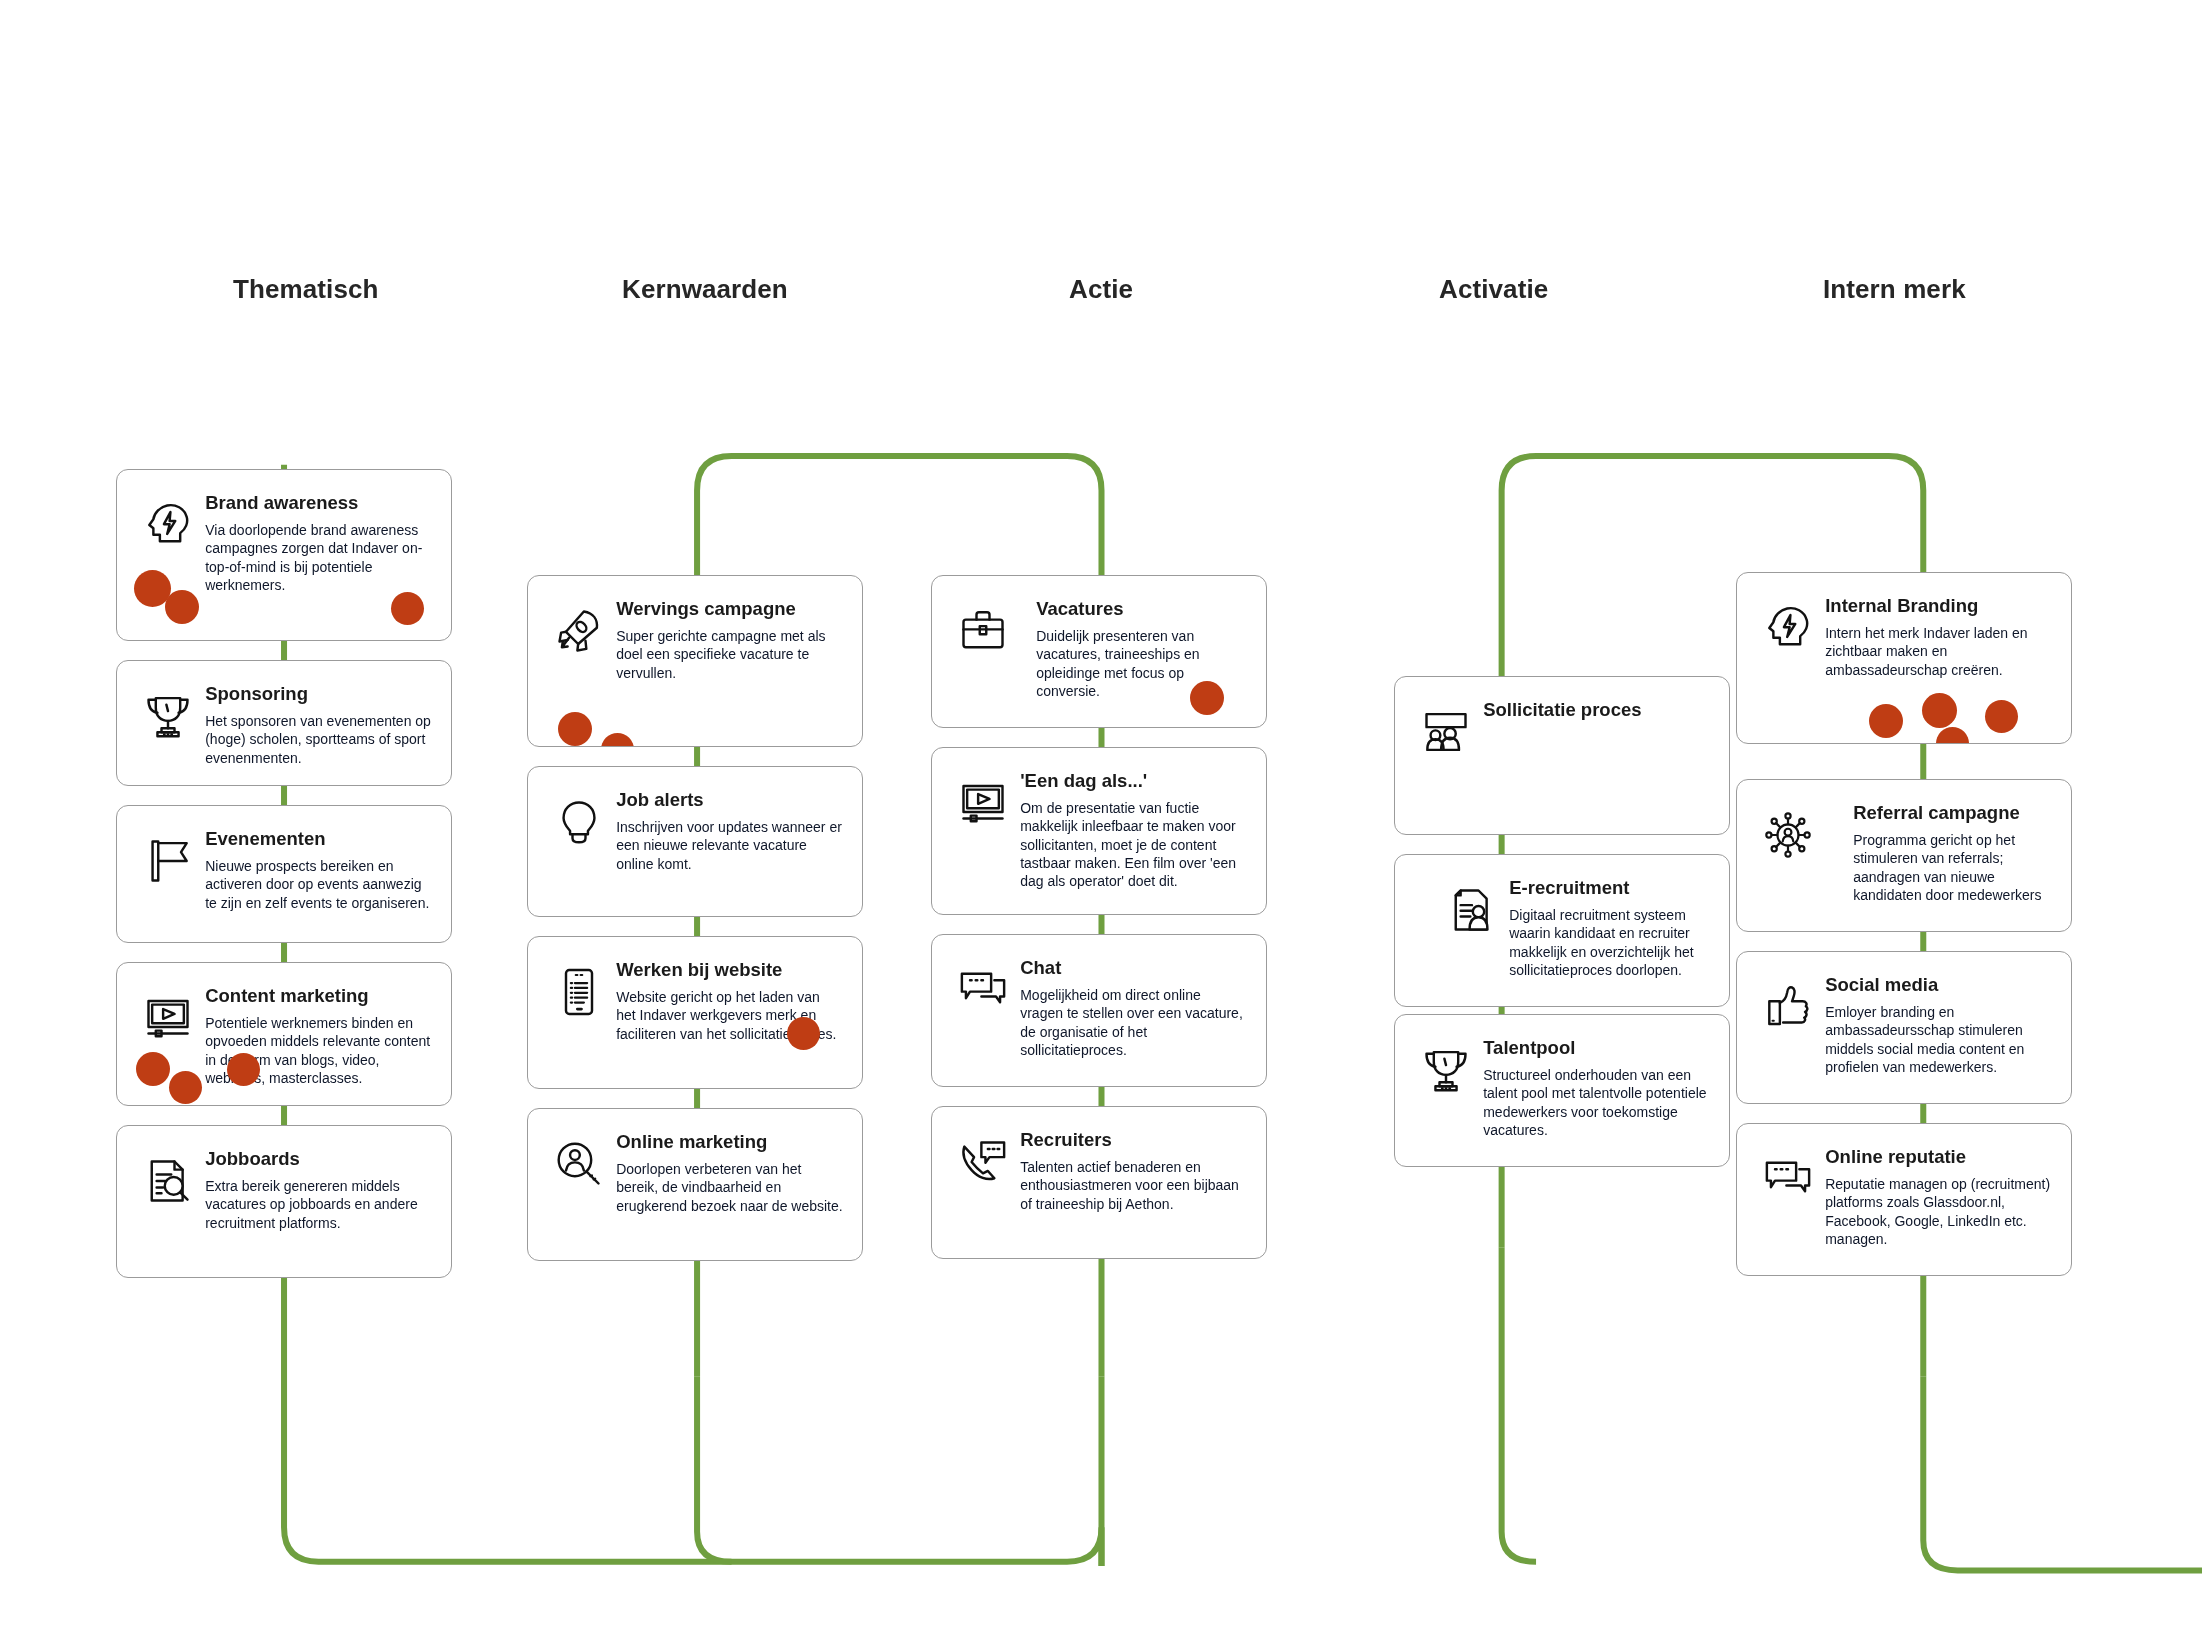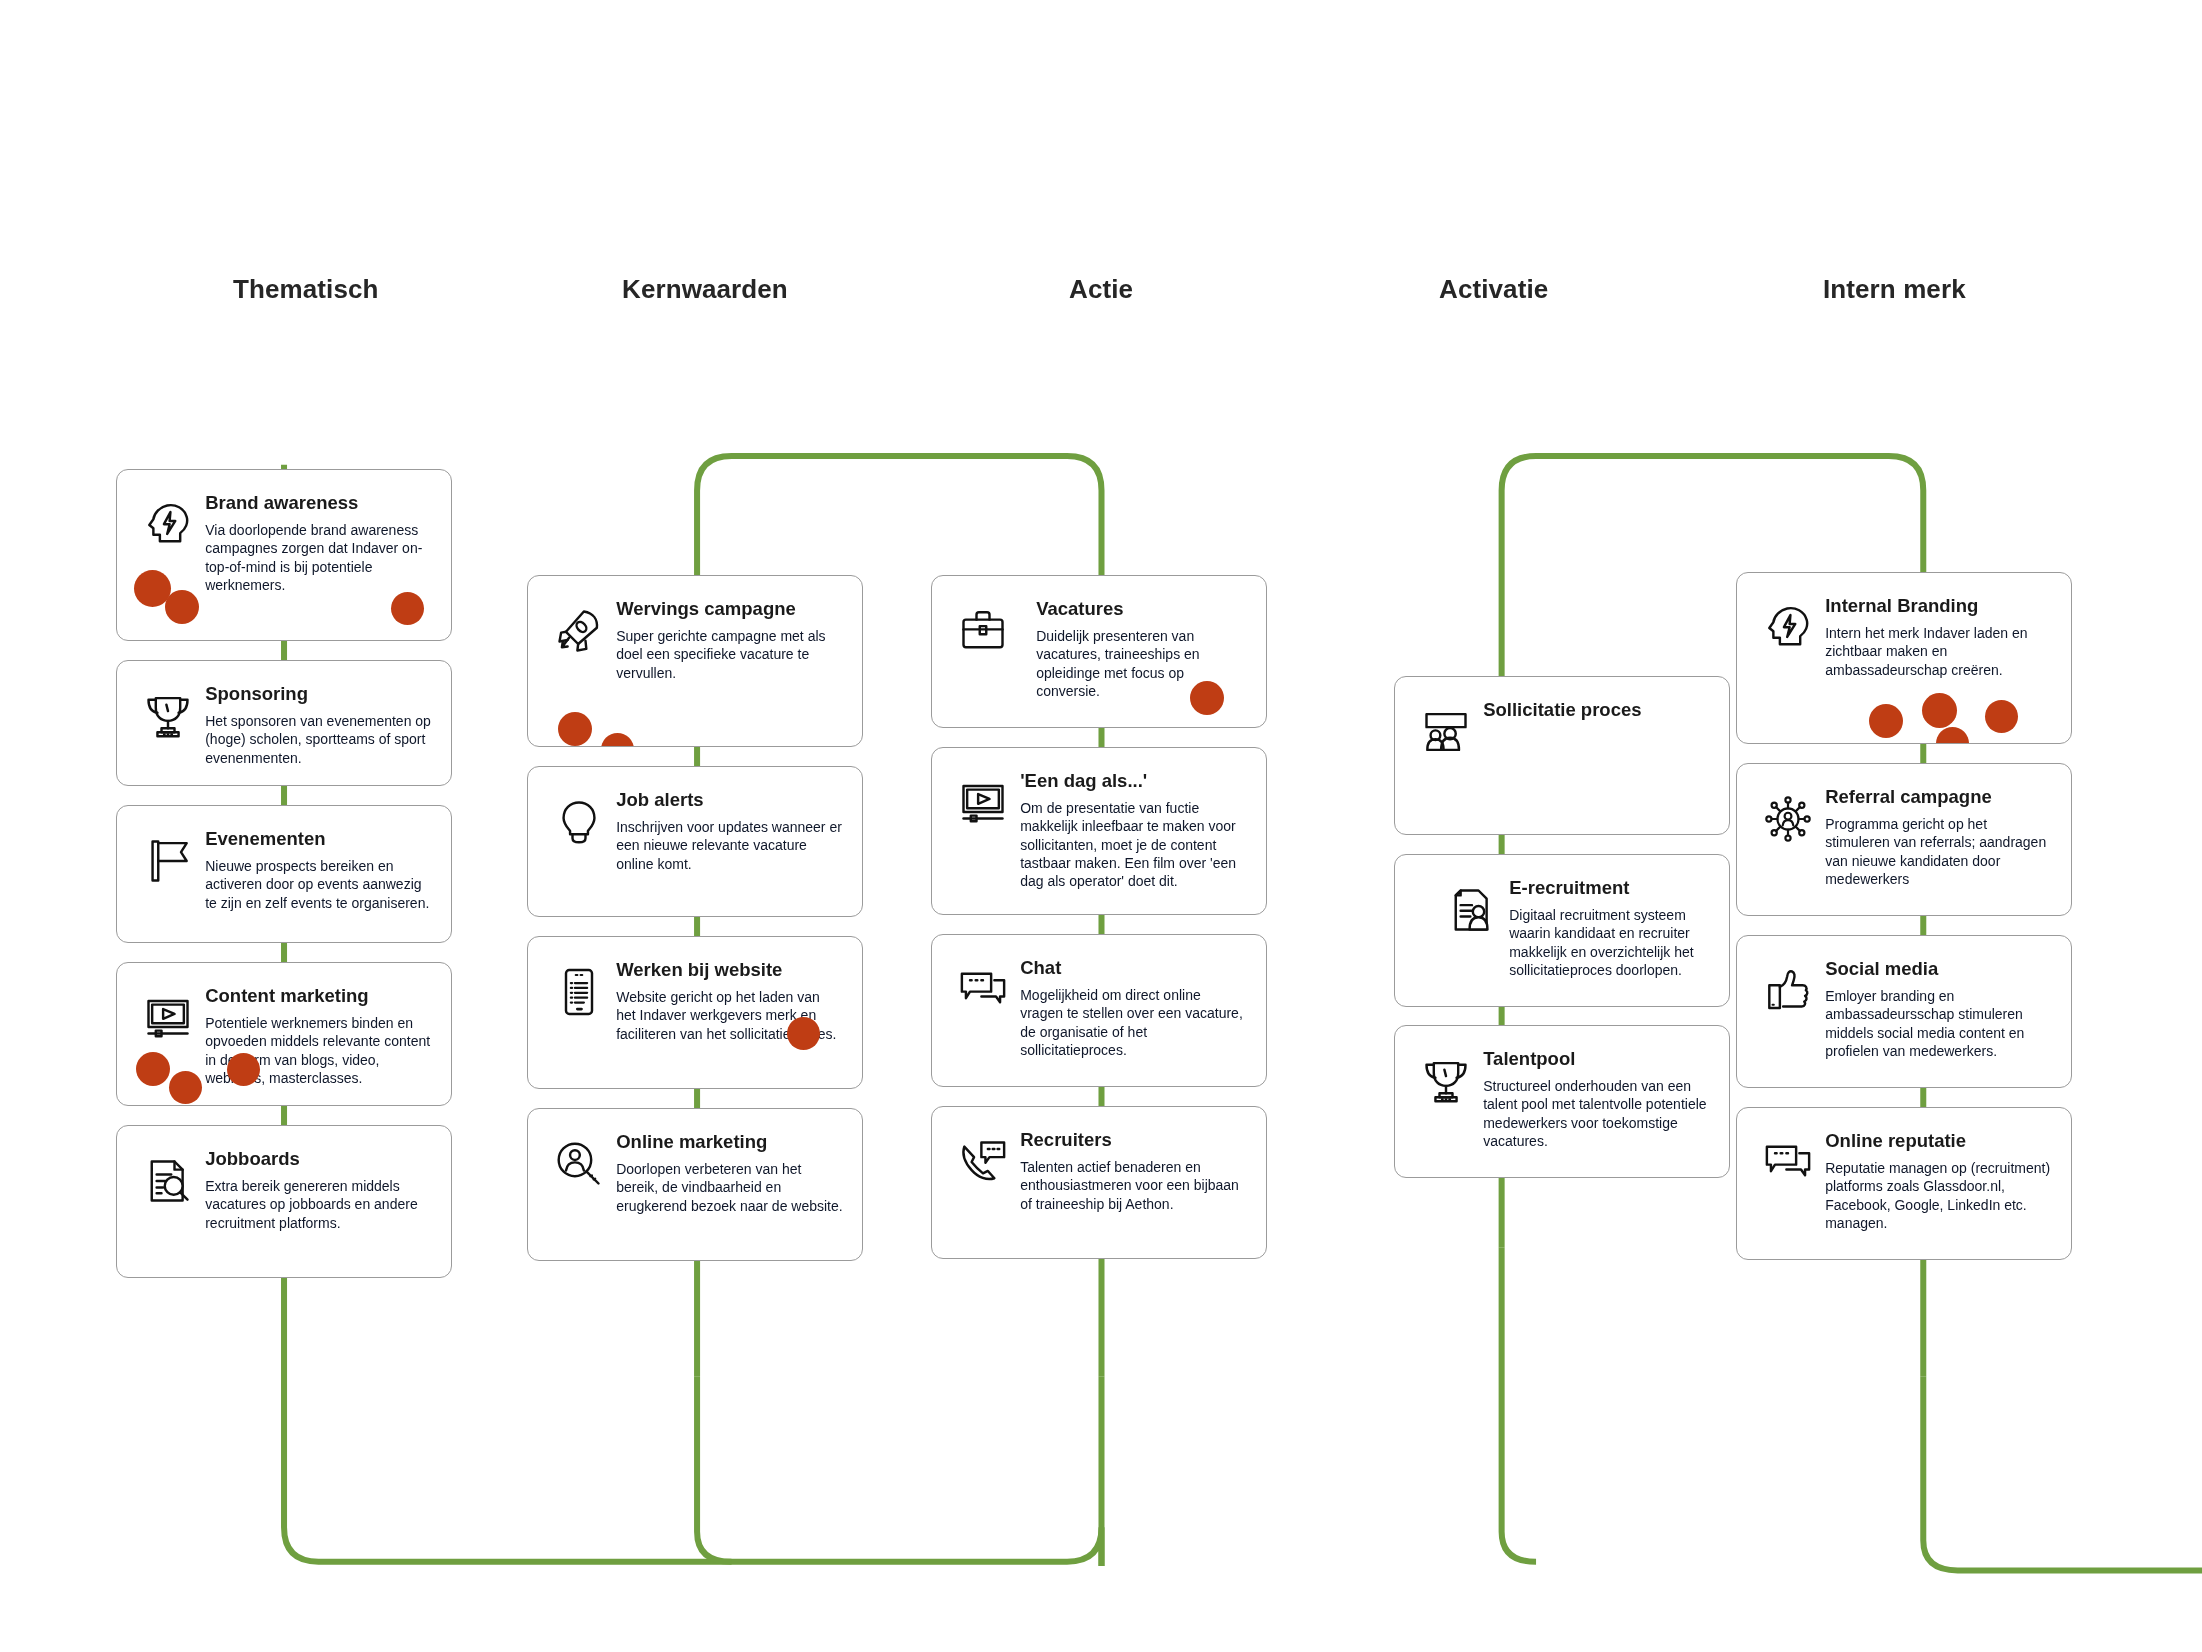--- a/index.html
+++ b/index.html
@@ -385,21 +385,21 @@
           <path d="M29 56 C29 46 33 41 40 41 C47 41 51 46 51 56 Z" fill="#fff"></path>
         </g>
           </svg>
       </span>
       <span class="card-body">
         <span class="card-title" style="display:block;">E-recruitment</span>
         <span class="card-desc" style="display:block;">Digitaal recruitment systeem waarin kandidaat en recruiter makkelijk en overzichtelijk het sollicitatieproces doorlopen.</span>
       </span>
     </div>
 
-    <div class="card" style="margin-top:18px; height:153px;">
+    <div class="card" style="margin-top:7px; height:153px;">
       <span class="card-icon">
         <svg viewBox="0 0 64 64">
             <g fill="none" stroke="#111" stroke-width="3" stroke-linejoin="round" stroke-linecap="round">
           <path d="M17 10 L47 10 L47 22 C47 32 41 38 32 38 C23 38 17 32 17 22 Z"></path>
           <path d="M17 12 L8 12 C8 22 12 27 19 28"></path>
           <path d="M47 12 L56 12 C56 22 52 27 45 28"></path>
           <path d="M32 38 L32 47"></path>
           <path d="M24 47 L40 47 L40 52 L24 52 Z"></path>
           <path d="M19 52 L45 52 L45 57 L19 57 Z"></path>
           <path d="M27 54.5 h1 M31.5 54.5 h1 M36 54.5 h1" stroke-width="2.6"></path>
@@ -428,21 +428,21 @@
       <span class="card-body">
         <span class="card-title" style="display:block;">Internal Branding</span>
         <span class="card-desc" style="display:block;">Intern het merk Indaver laden en zichtbaar maken en ambassadeurschap creëren.</span>
       </span>
       <span class="dot" style="left:132px; top:131px; width:34px; height:34px;"></span>
       <span class="dot" style="left:185px; top:120px; width:35px; height:35px;"></span>
       <span class="dot" style="left:248px; top:127px; width:33px; height:33px;"></span>
       <span class="dot" style="left:199px; top:154px; width:33px; height:33px;"></span>
     </div>
 
-    <div class="card" style="margin-top:19px; height:153px;">
+    <div class="card" style="margin-top:35px; height:153px;gap:28px;">
       <span class="card-icon">
         <svg viewBox="0 0 64 64">
             <g fill="none" stroke="#111" stroke-width="2.7" stroke-linejoin="round" stroke-linecap="round">
           <circle cx="32" cy="32" r="13"></circle>
           <circle cx="32" cy="28.5" r="4.2"></circle>
           <path d="M25.5 40 C26 35.5 28.5 33.5 32 33.5 C35.5 33.5 38 35.5 38.5 40"></path>
           <circle cx="32" cy="8.5" r="3.2"></circle>
               <path d="M32 11.8 L32 19"></path>
           <circle cx="32" cy="55.5" r="3.2"></circle>
               <path d="M32 52.2 L32 45"></path>

